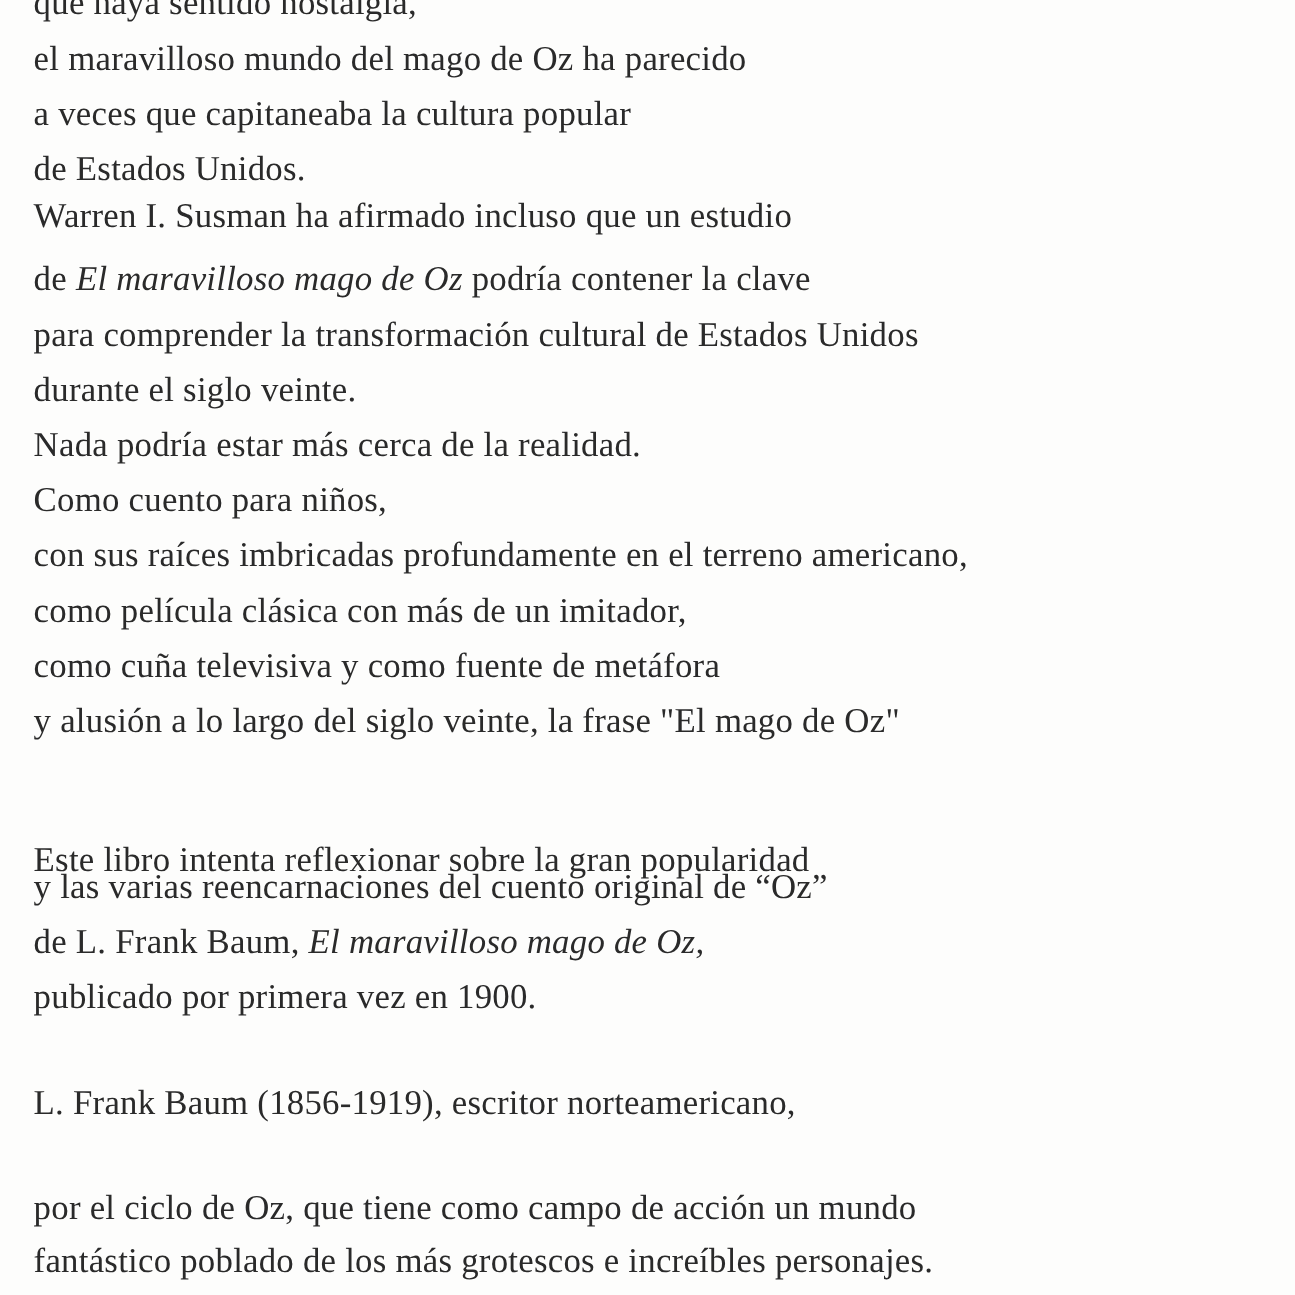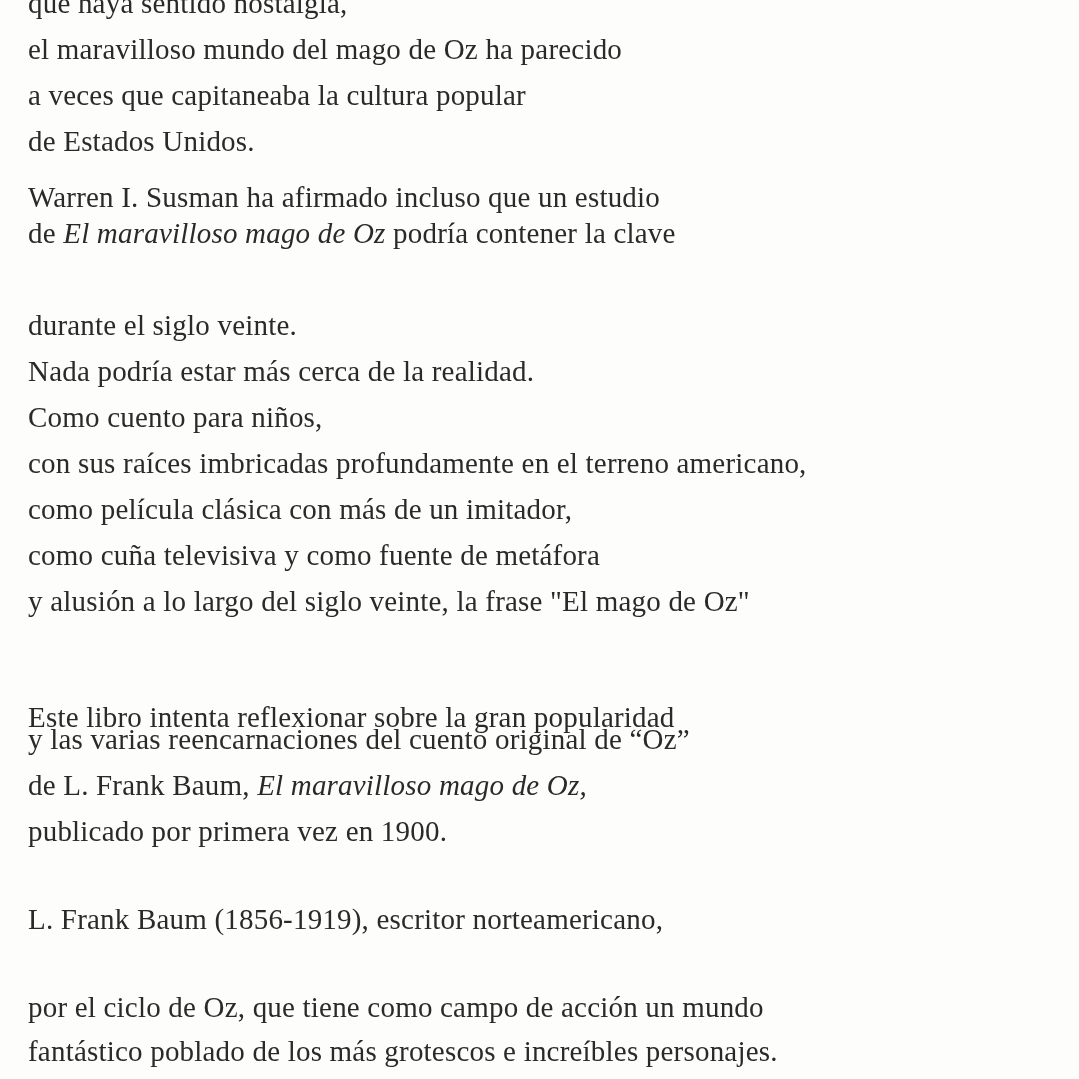--- a/index.html
+++ b/index.html
@@ -31,22 +31,23 @@
   </style>
 </head>
 <body>
 
 <div class="page">
 
   <div class="line" style="top:-14px">que haya sentido nostalgia,</div>
   <div class="line" style="top:32px">el maravilloso mundo del mago de Oz ha parecido</div>
   <div class="line" style="top:78px">a veces que capitaneaba la cultura popular</div>
   <div class="line" style="top:124px">de Estados Unidos.</div>
-  <div class="line" style="top:180px">Warren I. Susman ha afirmado incluso que un estudio</div>
+  <div class="line" style="top:163px">Warren I. Susman ha afirmado incluso que un estudio</div>
   <div class="line" style="top:216px"><span>de </span><span class="it">El maravilloso mago de Oz</span><span> podría contener la clave</span></div>
+  <div class="line" style="top:262px">para comprender la transformación cultural de Estados Unidos</div>
   <div class="line" style="top:308px">durante el siglo veinte.</div>
   <div class="line" style="top:354px">Nada podría estar más cerca de la realidad.</div>
   <div class="line" style="top:400px">Como cuento para niños,</div>
   <div class="line" style="top:446px">con sus raíces imbricadas profundamente en el terreno americano,</div>
   <div class="line" style="top:492px">como película clásica con más de un imitador,</div>
   <div class="line" style="top:538px">como cuña televisiva y como fuente de metáfora</div>
   <div class="line" style="top:584px">y alusión a lo largo del siglo veinte, la frase "El mago de Oz"</div>
   <div class="line" style="top:700px">Este libro intenta reflexionar sobre la gran popularidad</div>
   <div class="line" style="top:722px">y las varias reencarnaciones del cuento original de “Oz”</div>
   <div class="line" style="top:768px"><span>de L. Frank Baum, </span><span class="it">El maravilloso mago de Oz,</span></div>

